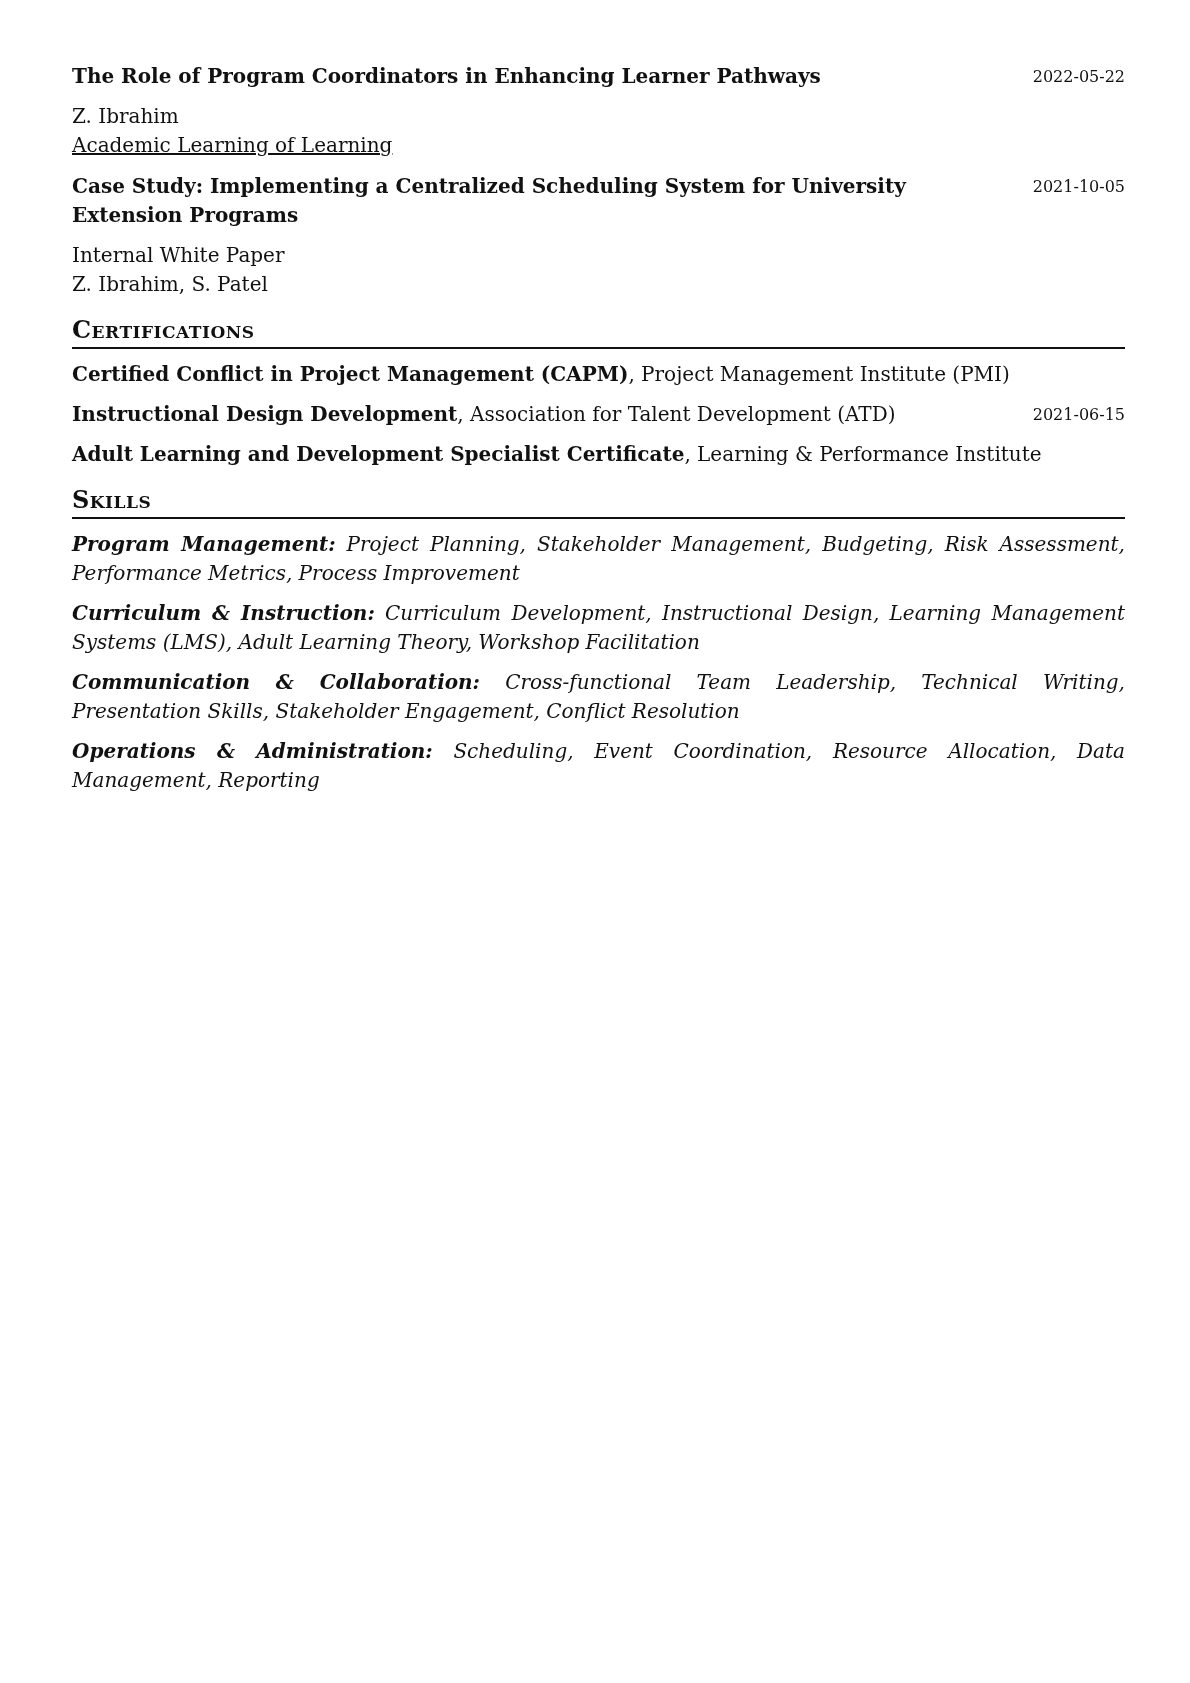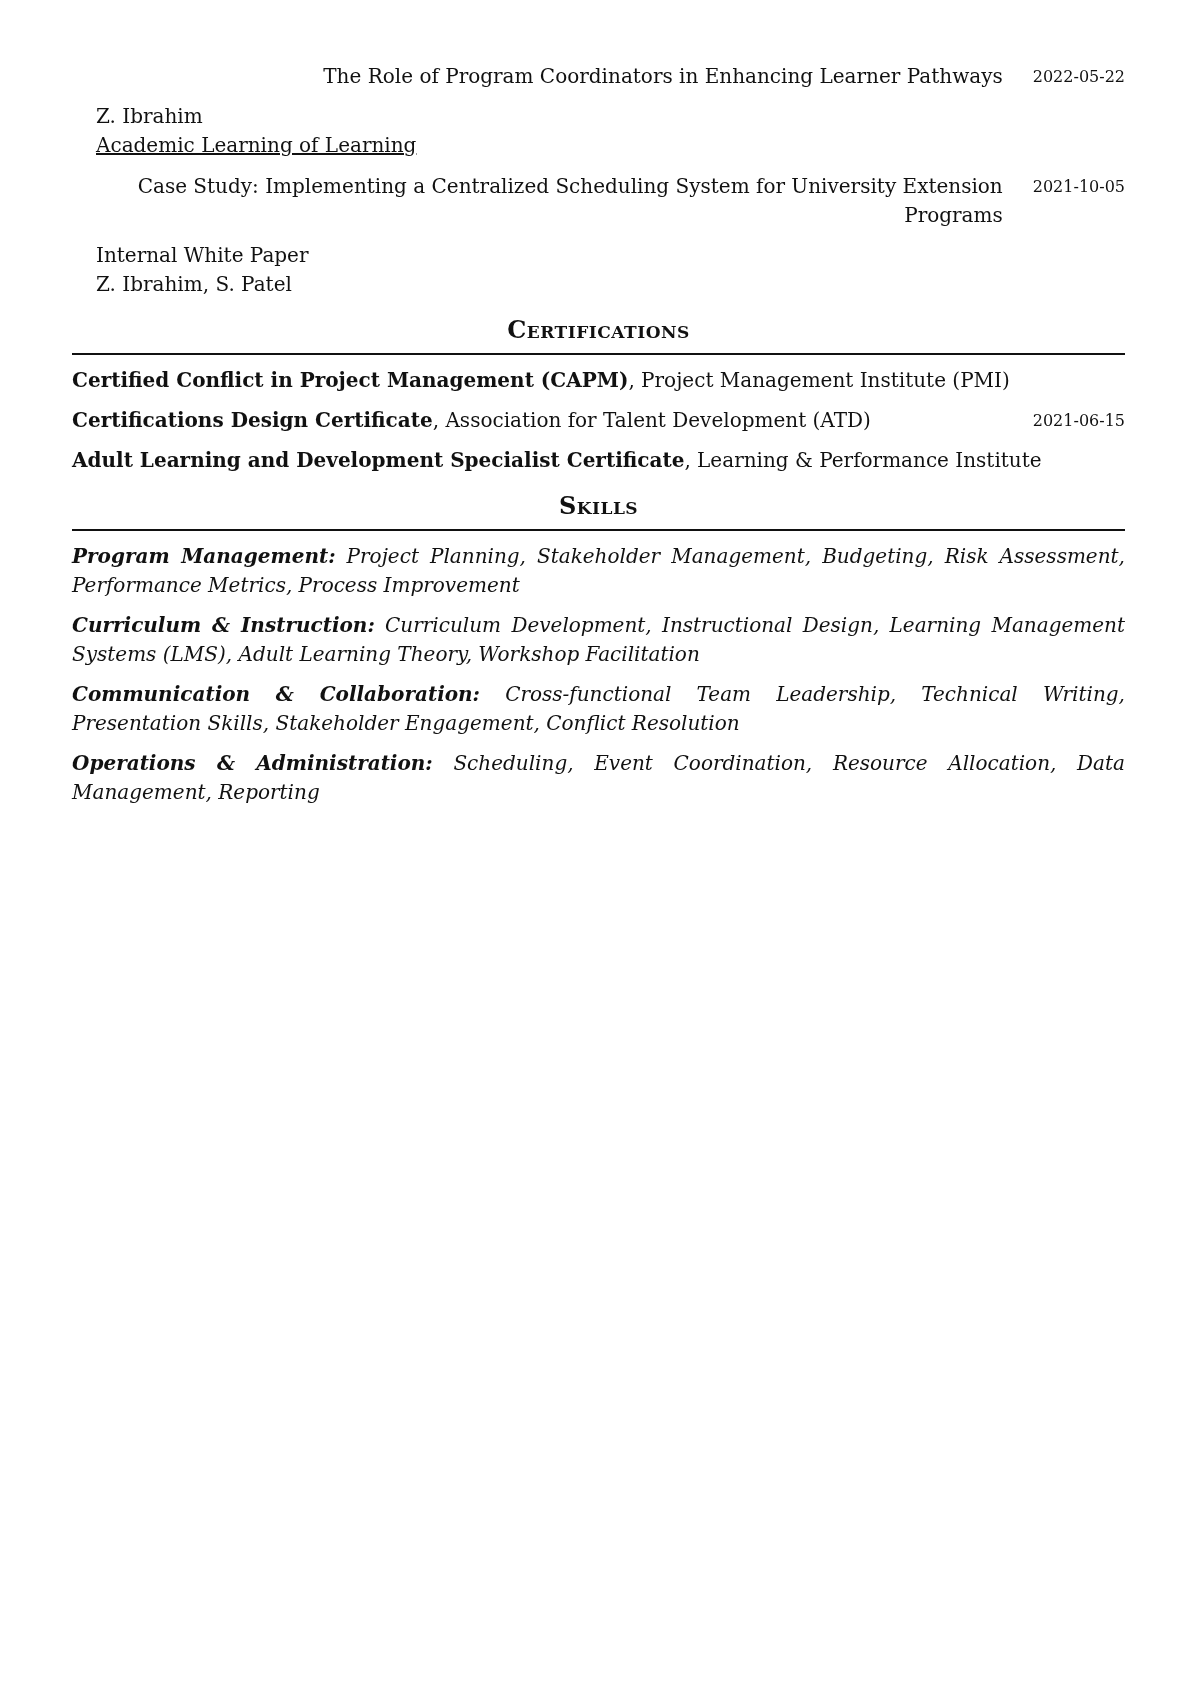--- a/index.html
+++ b/index.html
@@ -5,30 +5,29 @@
   html, body { margin: 0; padding: 0; background: #ffffff; }
   body {
     width: 1190px; height: 1683px; position: relative; overflow: hidden;
     font-family: "DejaVu Serif", "Liberation Serif", serif;
     color: #111111;
   }
   .page { position: absolute; left: 72px; top: 62px; width: 1053px; }
   .txt { font-size: 20px; line-height: 29px; }
   .bold { font-weight: bold; }
   .row { display: flex; justify-content: space-between; align-items: flex-start; }
-  .row .title { flex: 1; padding-right: 30px; font-weight: normal; font-size: 20px; line-height: 29px; text-align: right; }
+  .row .title { flex: 1; padding-right: 30px; font-weight: bold; font-size: 20px; line-height: 29px; }
   .row .date { white-space: nowrap; font-size: 16px; line-height: 29px; }
   .pub { margin-bottom: 12px; }
-  .pub .meta { margin-top: 11px; margin-left: 24px; }
+  .pub .meta { margin-top: 11px; }
   .underline { text-decoration: underline; }
   .section-head {
     font-size: 24px; font-weight: bold; font-variant: small-caps; letter-spacing: 0.5px;
-    margin-top: 16px; padding-bottom: 8px; border-bottom: 2px solid #111;
+    margin-top: 16px; padding-bottom: 2px; border-bottom: 2px solid #111;
     line-height: 30px;
-    text-align: center;
   }
   .cert { margin-top: 11px; }
   .cert:first-of-type { margin-top: 10px; }
   .skill { margin-top: 11px; text-align: justify; hyphens: auto; font-style: italic; }
 </style>
 </head>
 <body>
 
 <div class="page">
 
@@ -54,21 +53,21 @@
     </div>
   </div>
 
   <div class="section-head">Certifications</div>
 
   <div class="cert txt">
     <div><span class="bold">Certified Conflict in Project Management (CAPM)</span><span>, Project Management Institute (PMI)</span></div>
   </div>
 
   <div class="cert txt row">
-    <div><span class="bold">Certifications Design Certificate</span><span>, Association for Talent Development (ATD)</span></div>
+    <div><span class="bold">Instructional Design Development</span><span>, Association for Talent Development (ATD)</span></div>
     <div class="date">2021-06-15</div>
   </div>
 
   <div class="cert txt">
     <div><span class="bold">Adult Learning and Development Specialist Certificate</span><span>, Learning &amp; Performance Institute</span></div>
   </div>
 
   <div class="section-head">Skills</div>
 
   <div class="skill txt" lang="en">

